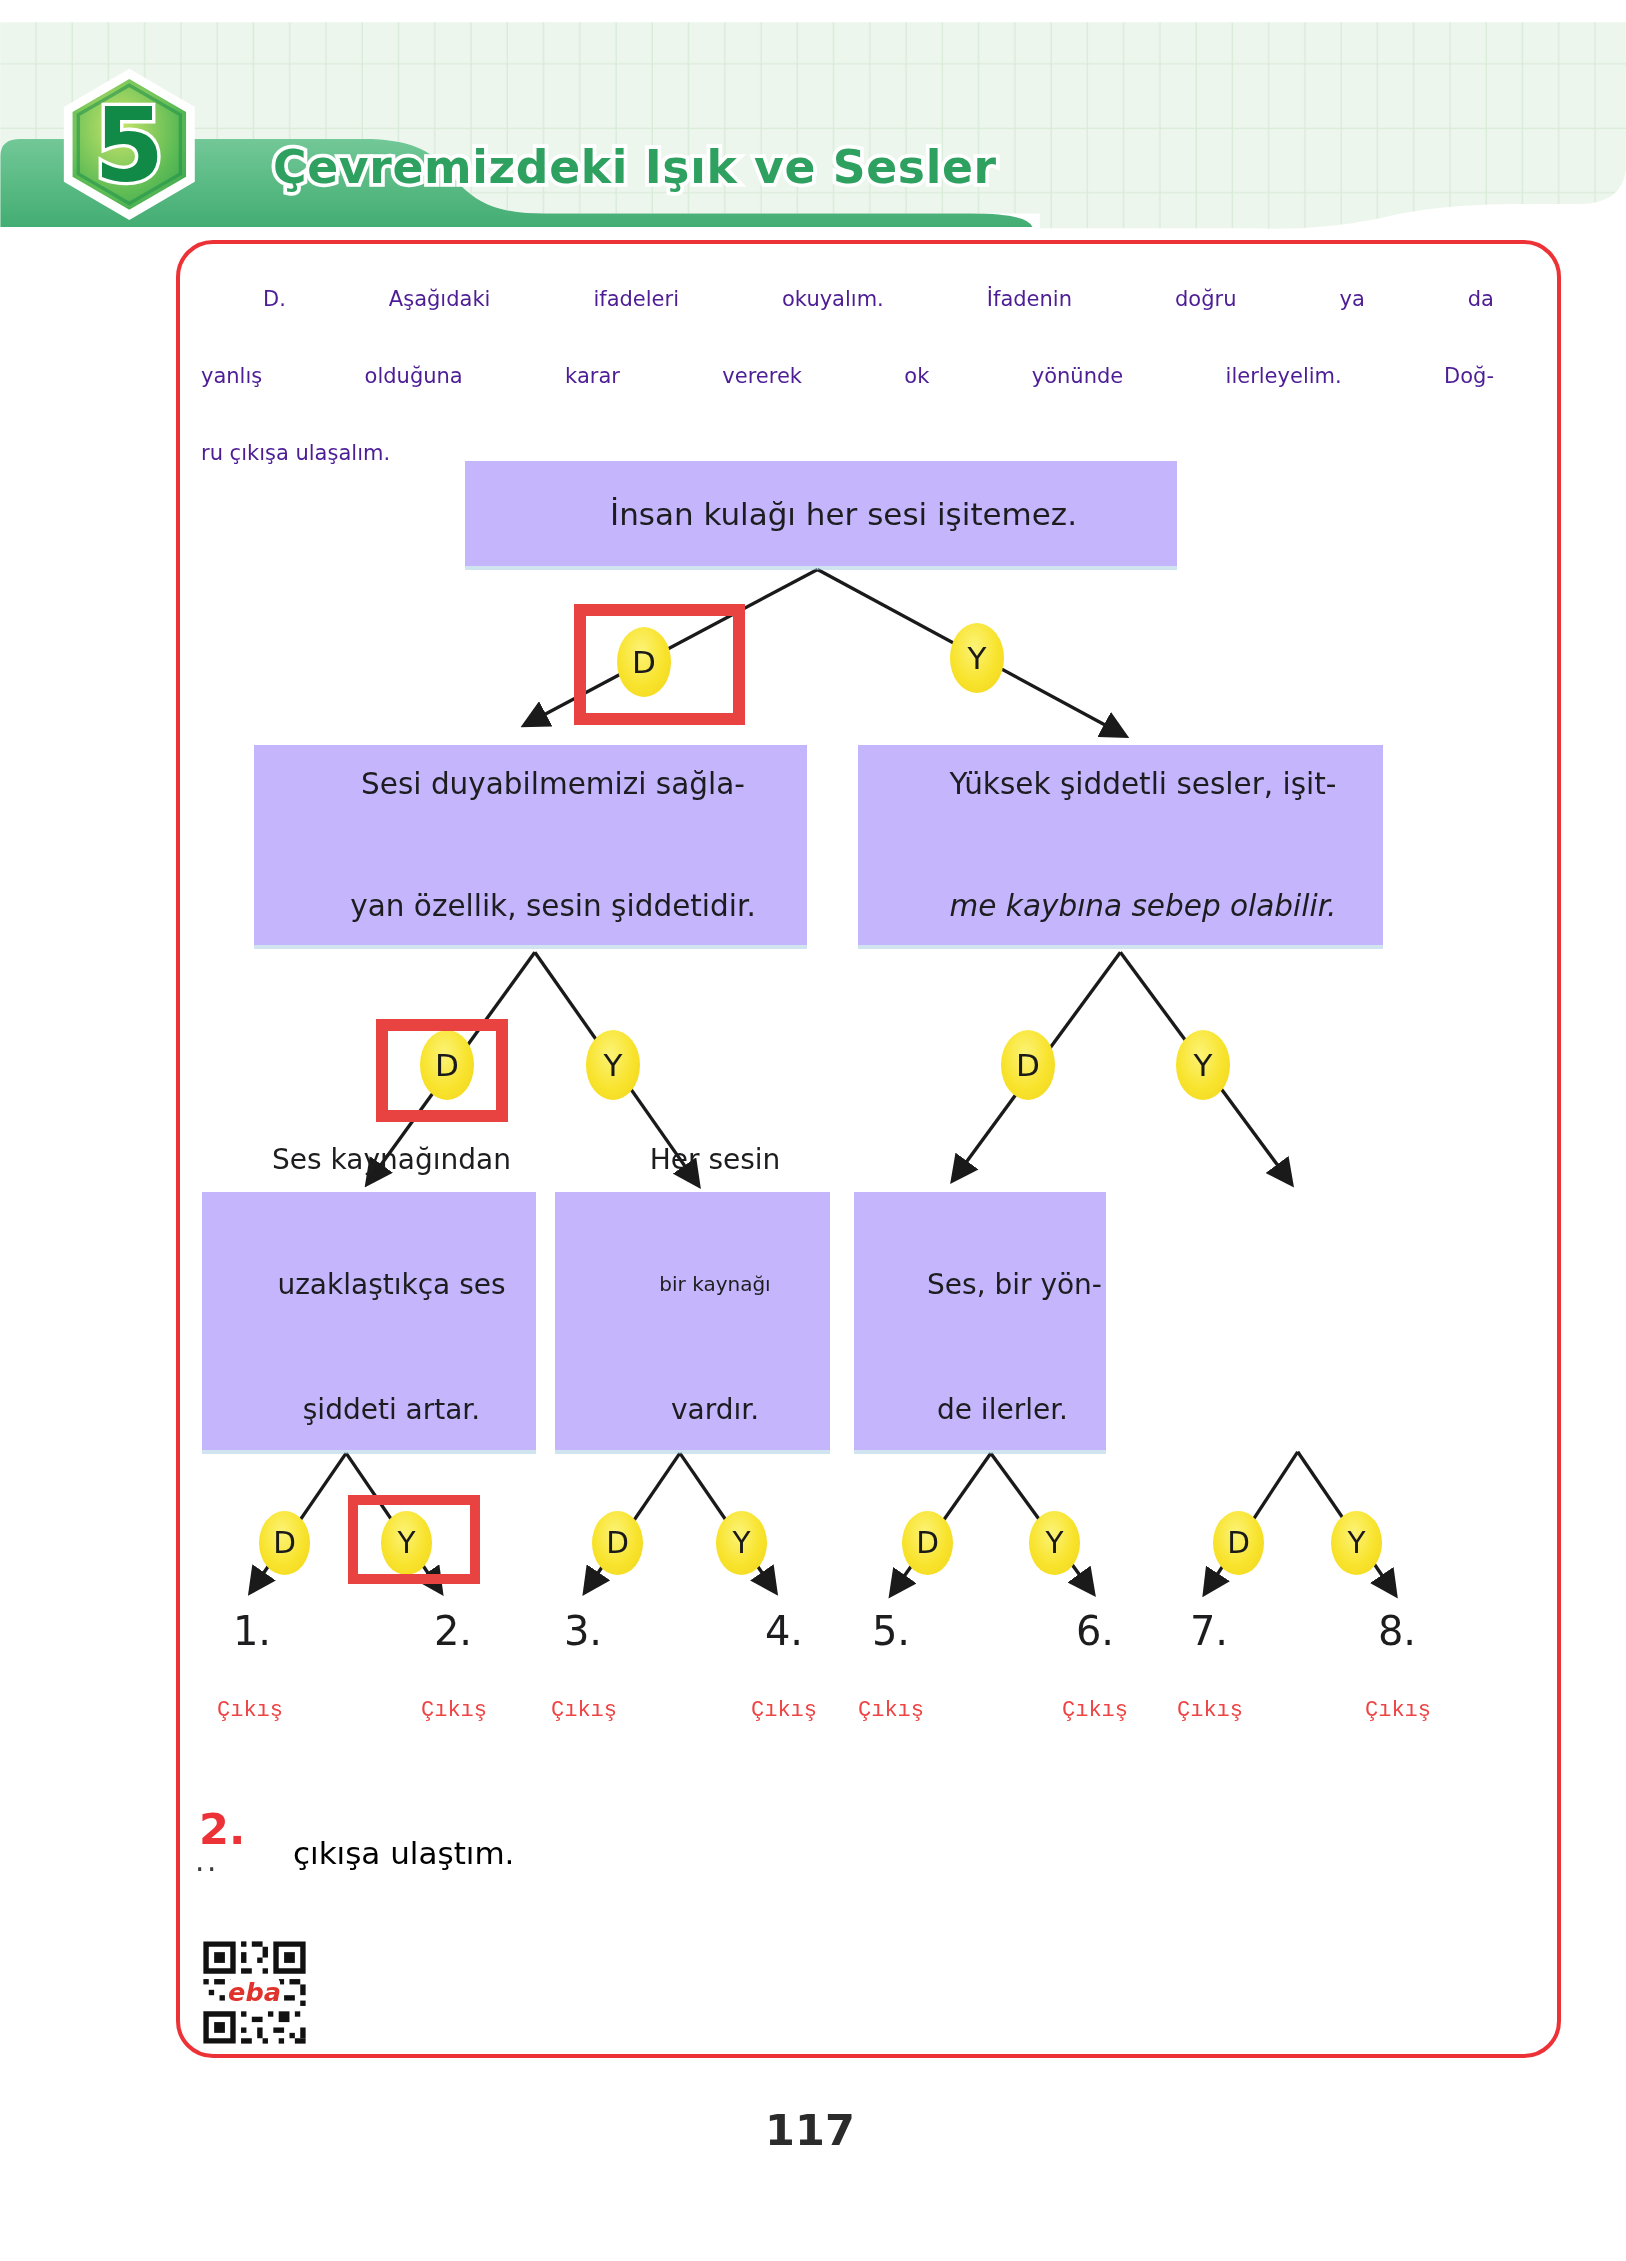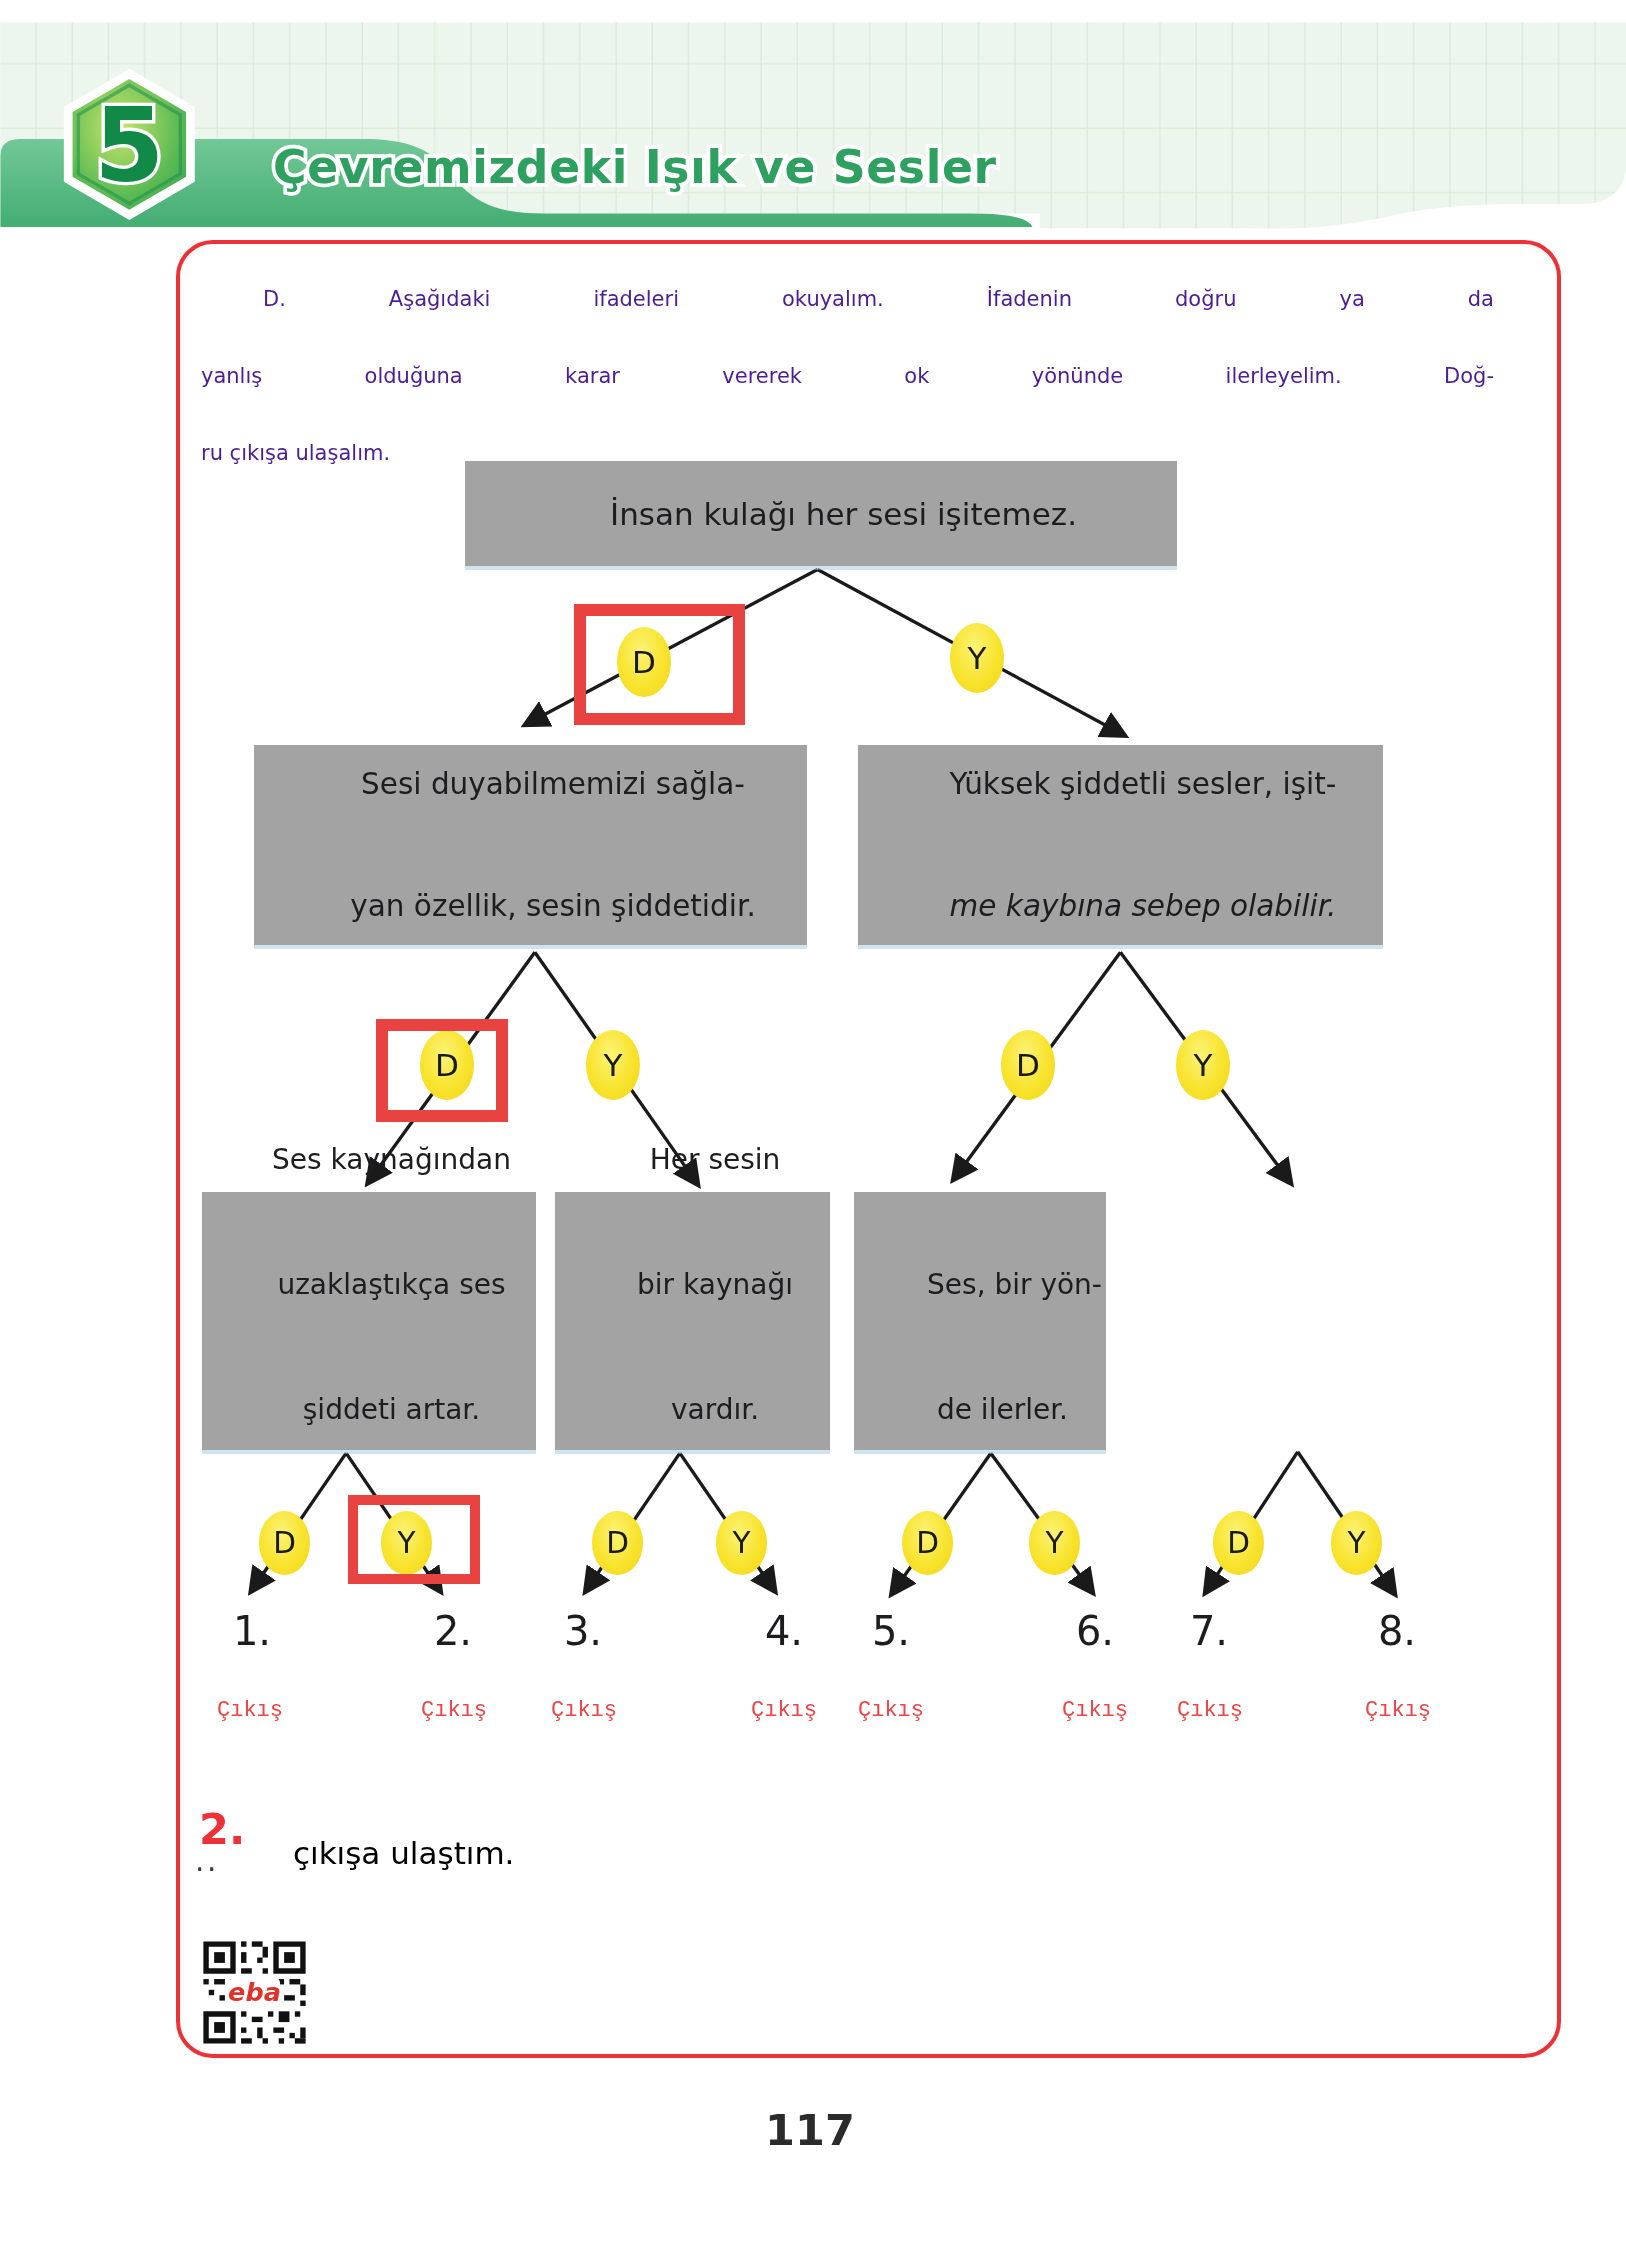--- a/index.html
+++ b/index.html
@@ -16,21 +16,21 @@
   .instr{position:absolute;left:201px;top:261px;width:1293px;z-index:2;}
   .iline{display:block;width:100%;font-size:21px;line-height:77px;white-space:normal;
          text-align:justify;text-align-last:justify;color:#4c1d95;}
   .iline.first{box-sizing:border-box;padding-left:62px;}
   .iline.last{text-align-last:left;}
 
   
   .arrows{position:absolute;left:0;top:0;z-index:1;}
 
   
-  .bluebox{position:absolute;background:#a3a3a3;box-sizing:border-box;z-index:2;
+  .bluebox{position:absolute;background:#c4b5fd;box-sizing:border-box;z-index:2;
            display:flex;flex-direction:column;align-items:center;
            box-shadow:0 4px 0 rgba(150,195,220,.45);padding-left:45px;}
   .bluebox .bl{width:100%;text-align:center;color:#1d1d1f;}
   .bb-center{justify-content:center;}
   .bb-top{justify-content:flex-end;gap:44px;}
 
   
   .dy{position:absolute;width:54px;height:70px;border-radius:50%;z-index:3;
       background:radial-gradient(ellipse at 45% 35%, #FCF377 0%, #F8E32C 55%, #F2D41B 100%);
       display:flex;align-items:center;justify-content:center;}
@@ -136,21 +136,21 @@
   </div>
 
   <div class="bluebox bb-top" style="left:202px;top:1192px;width:334px;height:258px;padding-top:35px;">
     <div class="bl" style="font-size:28px;line-height:81px;">Ses kaynağından</div>
     <div class="bl" style="font-size:28px;line-height:81px;">uzaklaştıkça ses</div>
     <div class="bl" style="font-size:28px;line-height:81px;">şiddeti artar.</div>
   </div>
 
   <div class="bluebox bb-top" style="left:555px;top:1192px;width:275px;height:258px;padding-top:35px;">
     <div class="bl" style="font-size:28px;line-height:81px;">Her sesin</div>
-    <div class="bl" style="font-size:28px;line-height:81px;">bir kaynağı</div>
+    <div class="bl" style="font-size:20px;line-height:81px;">bir kaynağı</div>
     <div class="bl" style="font-size:28px;line-height:81px;">vardır.</div>
   </div>
 
   <div class="bluebox bb-top" style="left:854px;top:1192px;width:252px;height:258px;padding-top:35px;">
     <div class="bl" style="font-size:28px;line-height:81px;margin-left:24px;">Ses, bir yön-</div>
     <div class="bl" style="font-size:28px;line-height:81px;">de ilerler.</div>
   </div>
 
 
   <div class="dy" style="left:617px;top:627px;">

